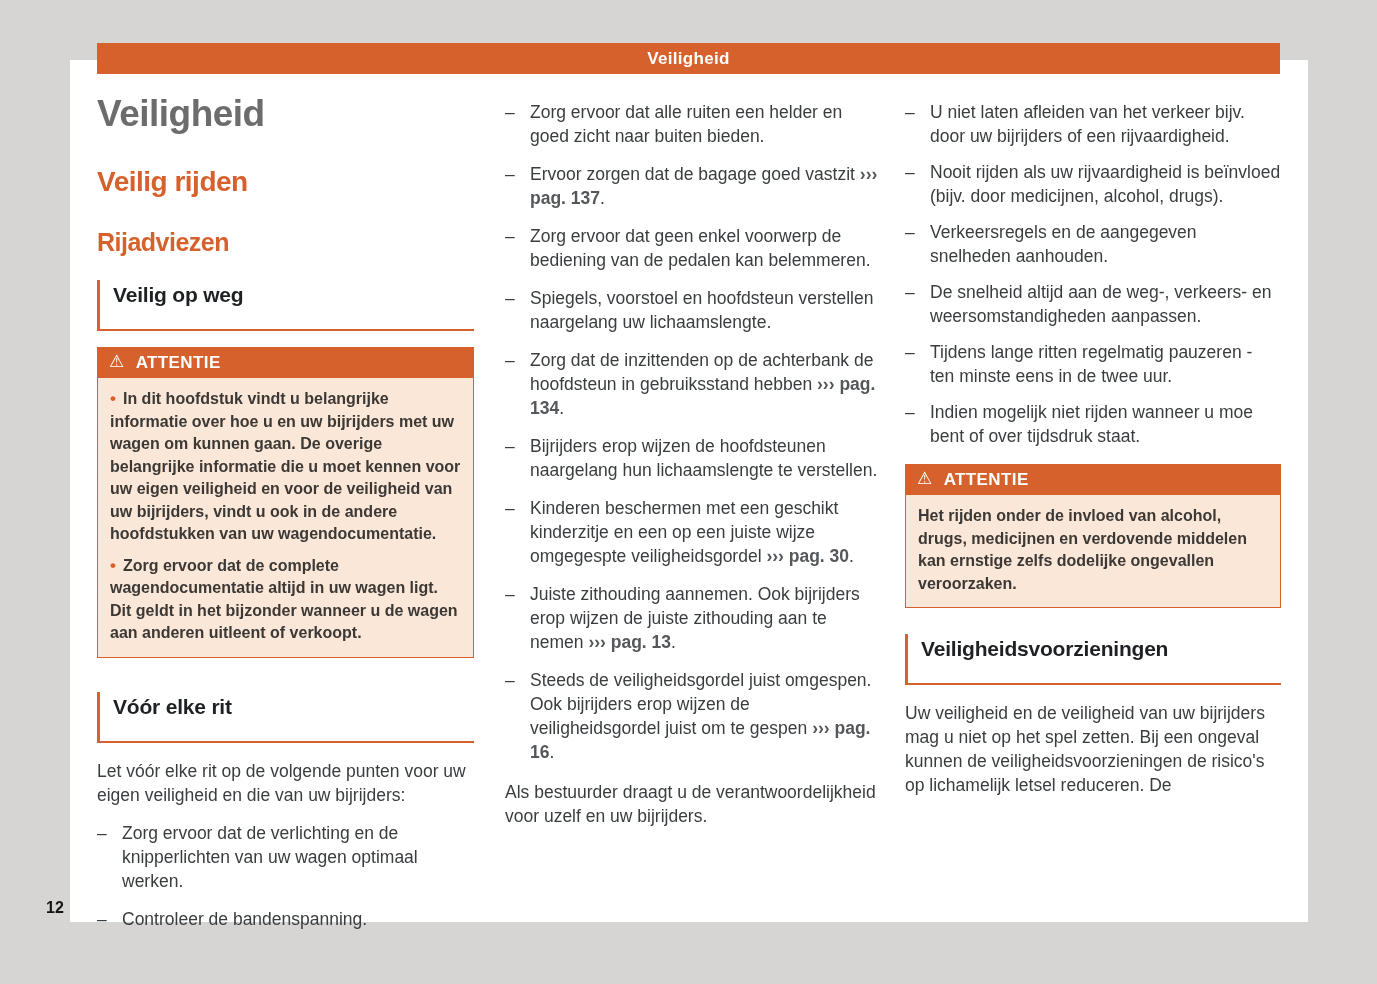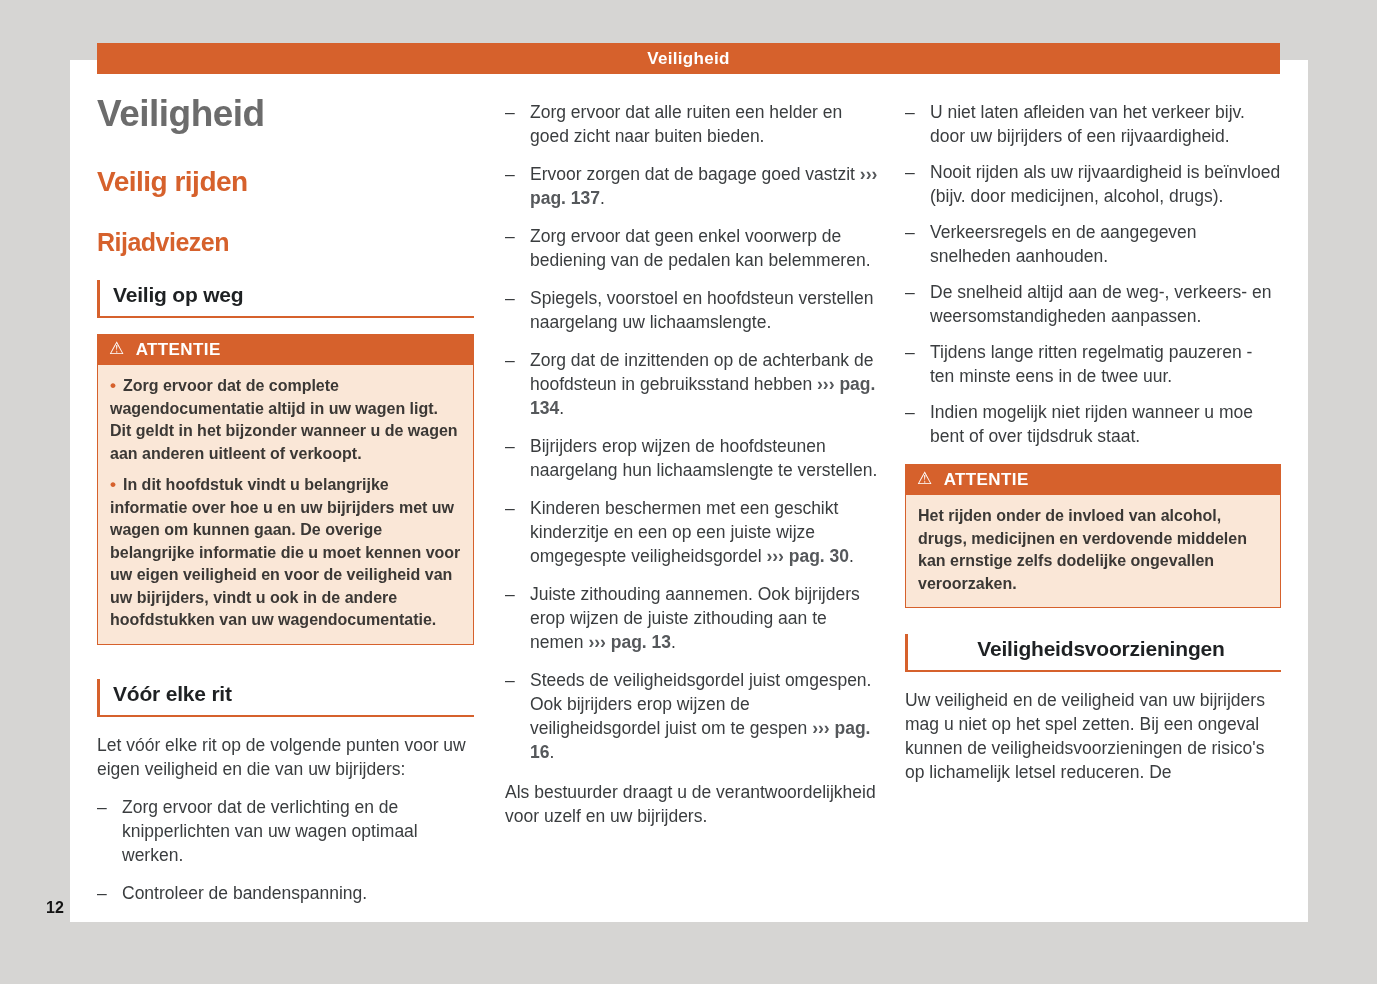--- a/index.html
+++ b/index.html
@@ -13,21 +13,21 @@
 
   .col{position:absolute;top:0;color:#3a3d3f;font-size:17.5px;line-height:24px;}
   .col1{left:27px;width:377px;padding-top:34px;}
   .col2{left:435px;width:373px;padding-top:40px;}
   .col3{left:835px;width:376px;padding-top:40px;}
 
   .doc-title{font-size:37px;line-height:40px;font-weight:700;color:#6c6c6c;margin:0 0 32px 0;letter-spacing:-.5px;}
   .sub1{font-size:28px;line-height:32px;font-weight:700;color:#d6612c;margin:0 0 30px 0;letter-spacing:-.5px;}
   .sub2{font-size:25px;line-height:28px;font-weight:700;color:#d6612c;margin:0 0 24px 0;letter-spacing:-.5px;}
 
-  .sec{border-left:3px solid #d6612c;border-bottom:2px solid #d6612c;padding:2px 0 9px 13px;
+  .sec{border-left:3px solid #d6612c;border-bottom:2px solid #d6612c;padding:2px 0 22px 13px;
     font-size:21px;line-height:25px;font-weight:700;color:#1e2123;margin:0;letter-spacing:-.2px;}
   .sec.big{font-size:23px;line-height:29px;}
 
   .att-box{margin-top:16px;}
   .att-head{background:#d6612c;color:#ffffff;height:31px;display:flex;align-items:center;
     padding:0 12px;font-size:17px;font-weight:700;letter-spacing:.4px;}
   .att-head .warn{font-size:17px;margin-right:11px;font-weight:400;line-height:1;position:relative;top:-1px;}
   .att-body{background:#fae7d7;border:1px solid #d6612c;border-top:none;padding:10px 12px 12px 12px;
     font-weight:700;font-size:16px;line-height:22.5px;color:#3b3835;}
   .att-body p{margin:0 0 9px 0;}
@@ -36,21 +36,21 @@
 
   .ditem{display:flex;margin:0 0 14px 0;}
   .col3 .ditem{margin-bottom:12px;}
   .dash{flex:0 0 25px;}
   .itxt{flex:1;}
   .ref{font-weight:700;color:#55585b;cursor:pointer;}
   p.para{margin:16px 0 14px 0;}
   p.para0{margin:16px 0 0 0;}
   .mt-sec{margin-top:34px;}
   .mt-sec2{margin-top:18px;}
-  .mt-sec3{margin-top:26px;text-align:center;}
+  .mt-sec3{margin-top:26px;}
 </style>
 </head>
 <body>
 
 <div class="canvas">
   <div class="header-bar">
     <span>Veiligheid</span>
   </div>
   <div class="page-num">12</div>
 
@@ -62,22 +62,22 @@
       <h3 class="sub2">Rijadviezen</h3>
 
       <h4 class="sec">Veilig op weg</h4>
 
       <div class="att-box">
         <div class="att-head">
           <span class="warn">⚠</span>
           <span>ATTENTIE</span>
         </div>
         <div class="att-body">
+          <p><span class="bullet">•</span><span>In dit hoofdstuk vindt u belangrijke informatie over hoe u en uw bijrijders met uw wagen om kunnen gaan. De overige belangrijke informatie die u moet kennen voor uw eigen veiligheid en voor de veiligheid van uw bijrijders, vindt u ook in de andere hoofdstukken van uw wagendocumentatie.</span></p>
           <p><span class="bullet">•</span><span>Zorg ervoor dat de complete wagendocumentatie altijd in uw wagen ligt. Dit geldt in het bijzonder wanneer u de wagen aan anderen uitleent of verkoopt.</span></p>
-          <p><span class="bullet">•</span><span>In dit hoofdstuk vindt u belangrijke informatie over hoe u en uw bijrijders met uw wagen om kunnen gaan. De overige belangrijke informatie die u moet kennen voor uw eigen veiligheid en voor de veiligheid van uw bijrijders, vindt u ook in de andere hoofdstukken van uw wagendocumentatie.</span></p>
         </div>
       </div>
 
       <h4 class="sec mt-sec">Vóór elke rit</h4>
       <p class="para">Let vóór elke rit op de volgende punten voor uw eigen veiligheid en die van uw bijrijders:</p>
 
       <div class="ditem">
         <span class="dash">–</span>
         <span class="itxt"><span>Zorg ervoor dat de verlichting en de knipperlichten van uw wagen optimaal werken.</span></span>
       </div>

